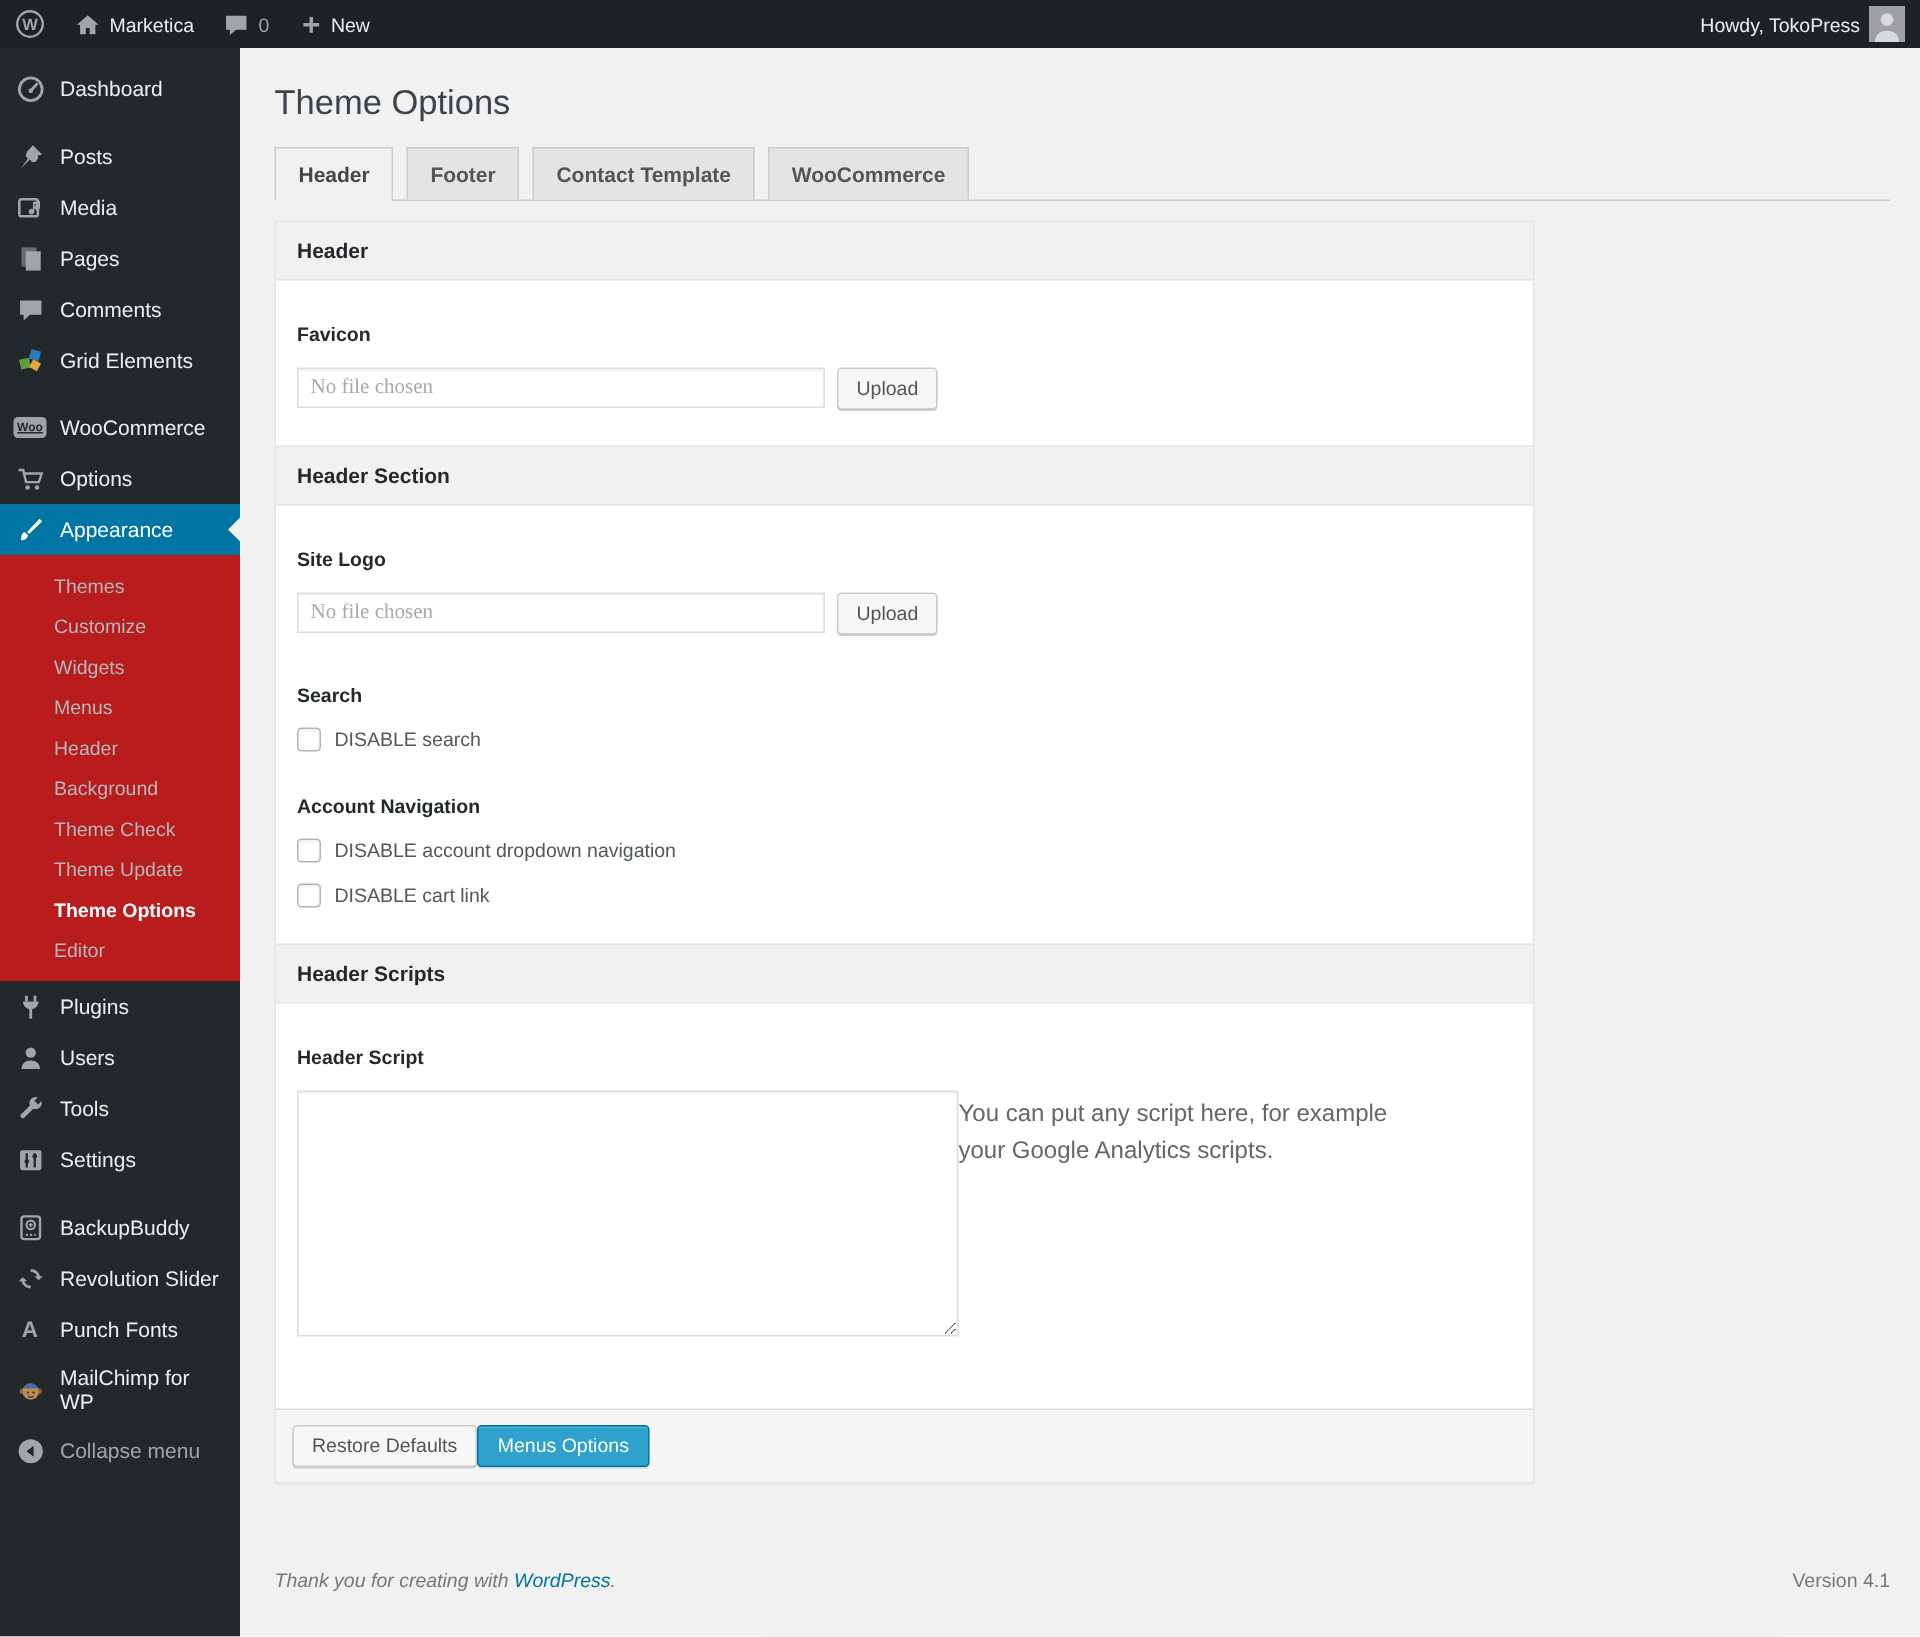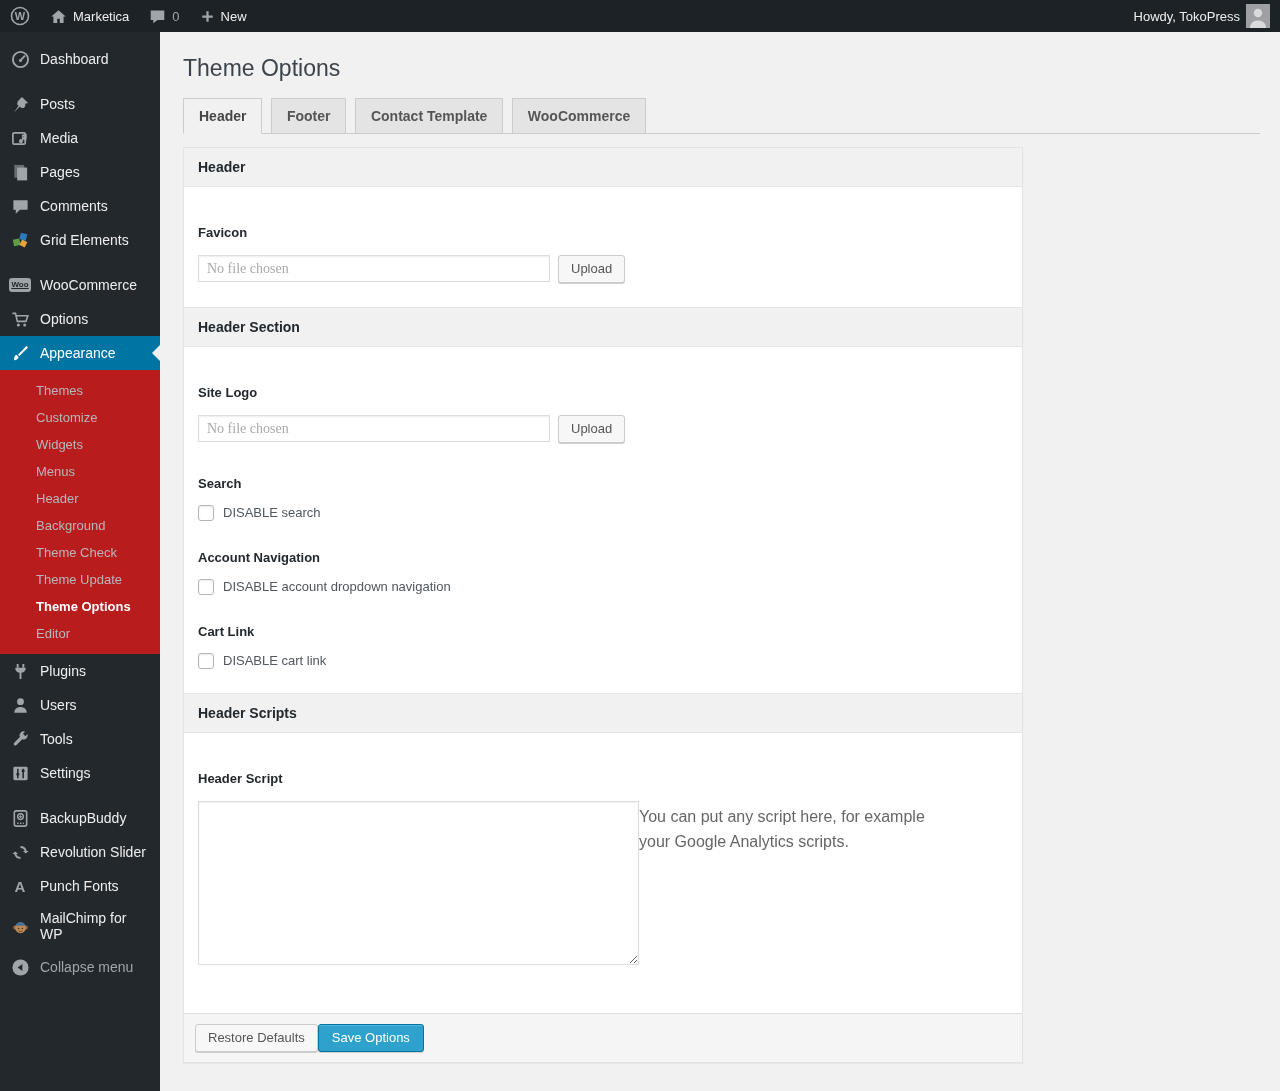--- a/index.html
+++ b/index.html
@@ -61,21 +61,21 @@
   .tab.active { background:#f1f1f1; color:#464646; border-bottom:1px solid #f1f1f1; }
   
   .panel { width:840px; margin-top:13px; background:#fff; border:1px solid #e3e3e3; box-shadow:0 1px 1px rgba(0,0,0,.04); }
   .sec-head {
     background:#f1f1f1; border-bottom:1px solid #e5e5e5;
     padding:11px 14px; font-size:14px; font-weight:bold; color:#23282d;
   }
   .sec-head + .sec-body { border-top:none; }
   .sec-body { padding:4px 14px 24px; }
   .sec-body + .sec-head { border-top:1px solid #e5e5e5; }
-  .field-label { font-size:13px; font-weight:bold; color:#23282d; margin:34px 0 0; }
+  .field-label { font-size:13px; font-weight:bold; color:#23282d; margin:24px 0 0; }
   .file-row { display:flex; align-items:center; gap:8px; margin-top:15px; }
   .text-input {
     width:352px; height:27px; border:1px solid #ddd; background:#fff;
     padding:3px 8px; font-size:14px; color:#32373c; font-family:Liberation Serif, serif;
     box-shadow:inset 0 1px 2px rgba(0,0,0,.07); border-radius:0;
   }
   .text-input::placeholder { color:#a9a9a9; opacity:1; }
   .btn-secondary {
     background:#f7f7f7; border:1px solid #ccc; border-radius:3px; color:#555;
     font-size:13px; padding:5px 12px; height:28px; cursor:pointer; font-family:inherit;
@@ -402,39 +402,38 @@
         <input type="checkbox" class="checkbox" style="">
         <span class="check-label">DISABLE search</span>
       </div>
 
       <div class="field-label" style="margin-top:29px;">Account Navigation</div>
       <div class="check-row">
         <input type="checkbox" class="checkbox" style="">
         <span class="check-label">DISABLE account dropdown navigation</span>
       </div>
 
-      <div class="field-label" style="margin-top:29px;">Cart Link</div>
       <div class="check-row">
         <input type="checkbox" class="checkbox" style="">
         <span class="check-label">DISABLE cart link</span>
       </div>
     </div>
 
     <div class="sec-head">Header Scripts</div>
     <div class="sec-body" style="padding-bottom:48px;">
       <div class="field-label">Header Script</div>
       <div class="script-row">
         <textarea class="script-textarea" style=""></textarea>
         <div class="script-note">You can put any script here, for example your Google Analytics scripts.</div>
       </div>
     </div>
 
     <div class="panel-footer">
       <button class="btn-secondary">Restore Defaults</button>
-      <button class="btn-primary">Save Options</button>
+      <button class="btn-primary">Menus Options</button>
     </div>
   </div>
 
   <div class="page-footer">
     <span class="thanks"><span>Thank you for creating with </span><a>WordPress</a><span>.</span></span>
     <span class="version">Version 4.1</span>
   </div>
 </div>
 
 </body></html>

